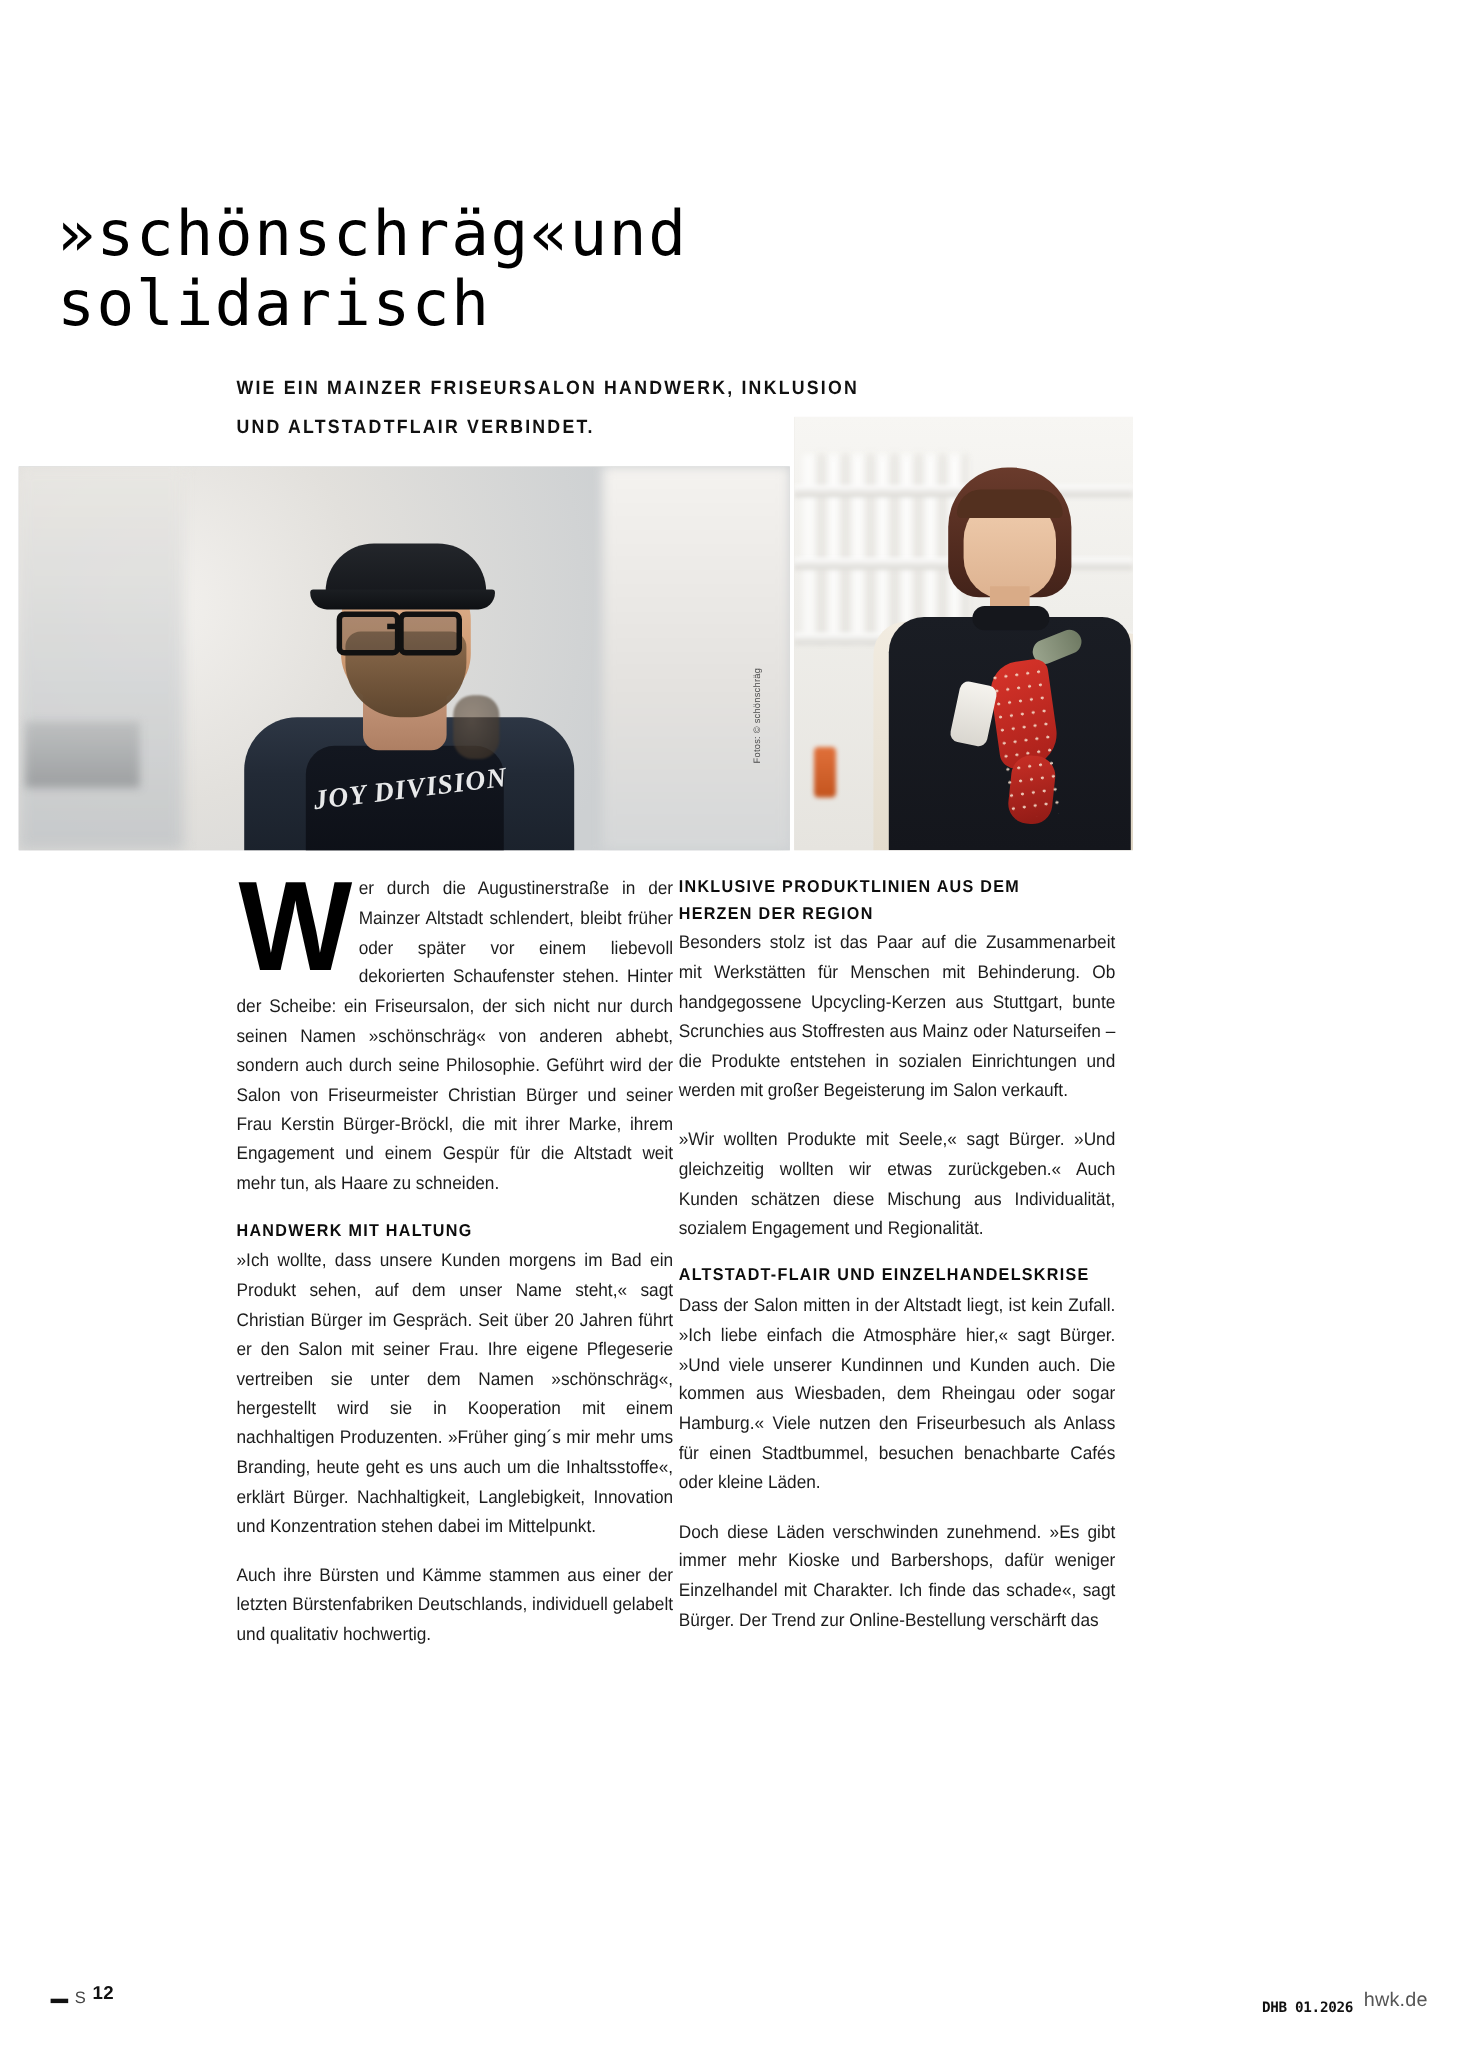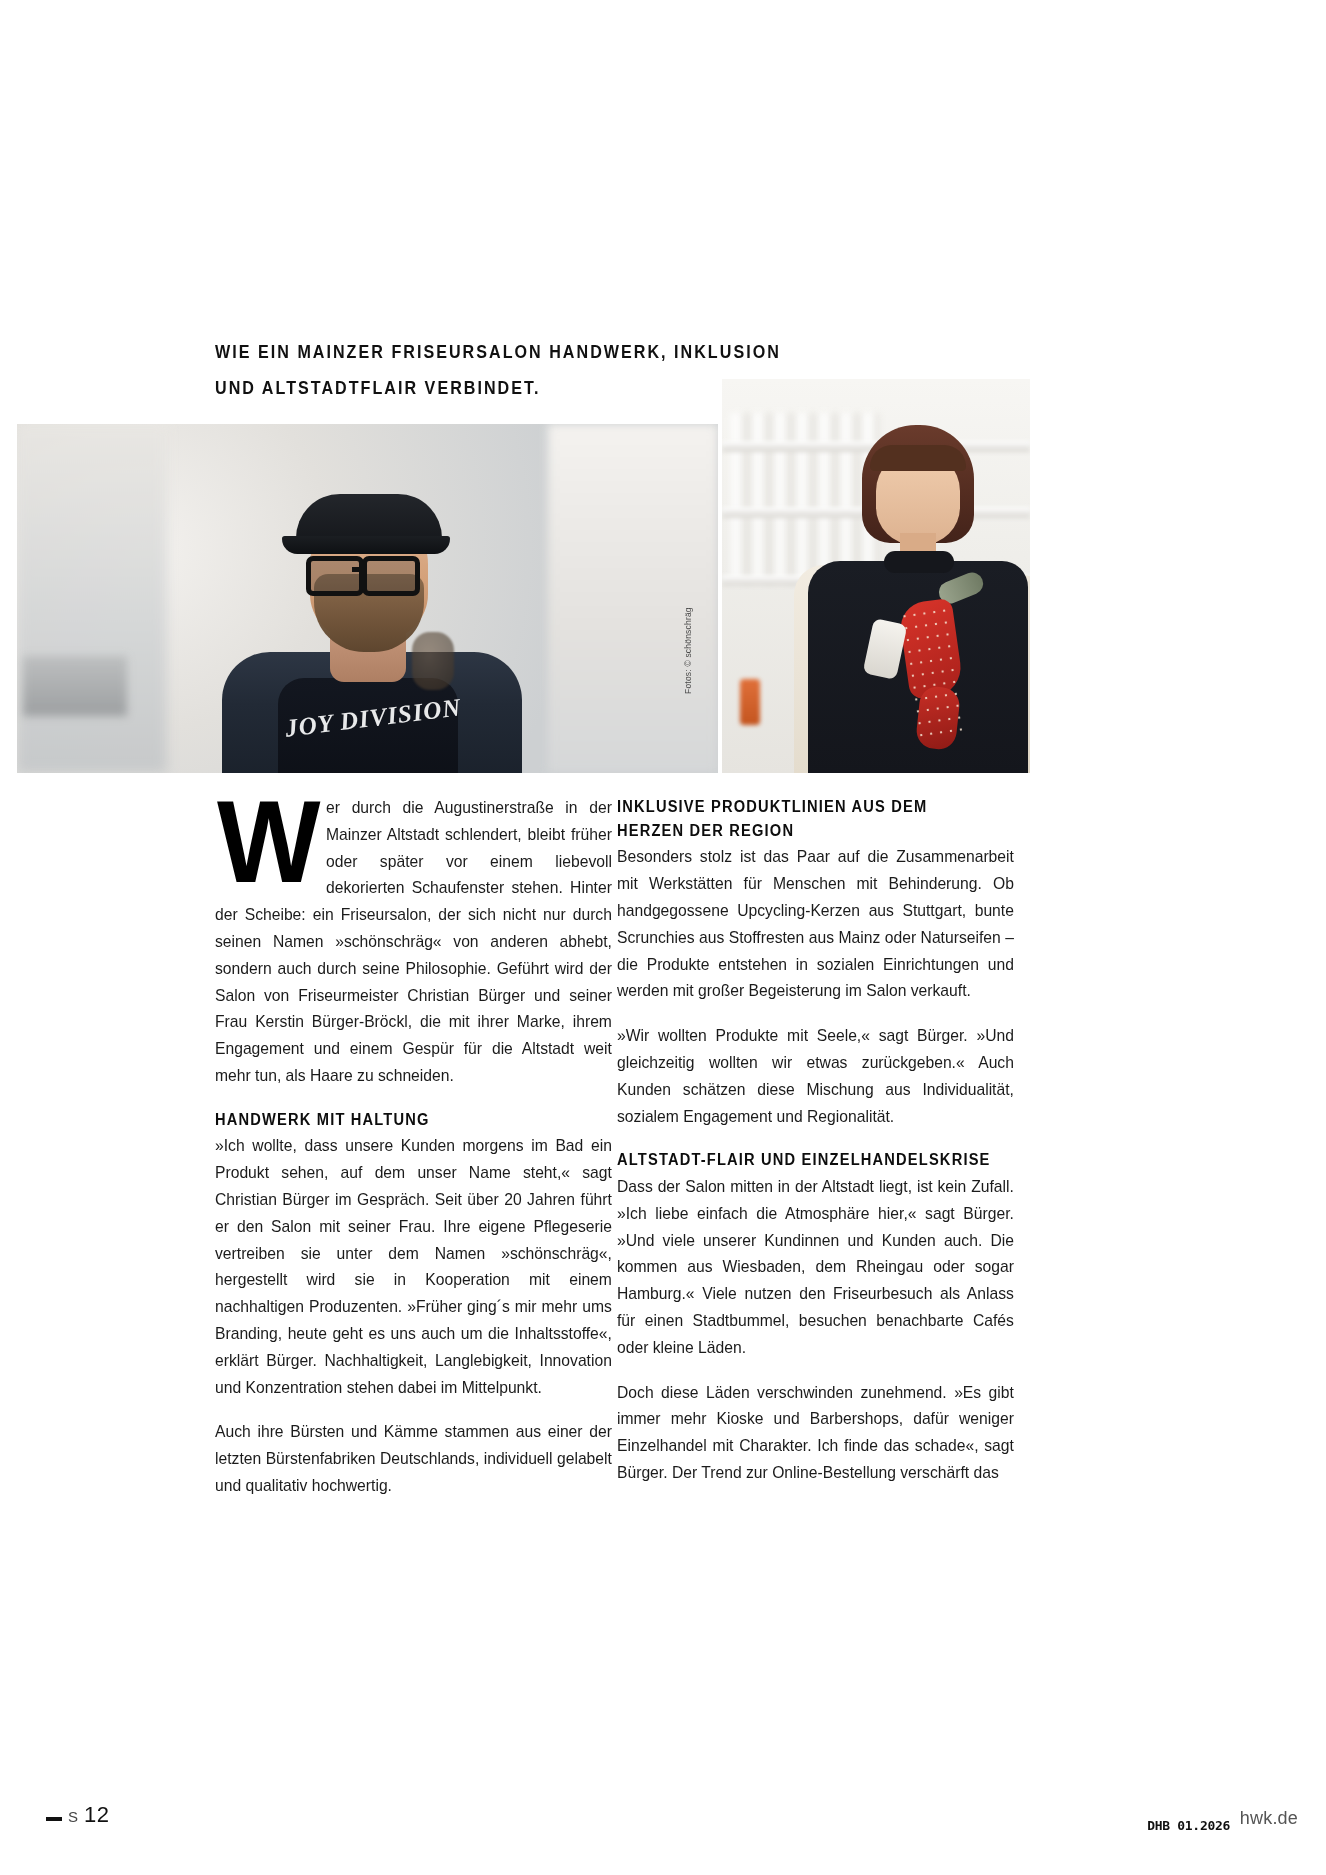--- a/index.html
+++ b/index.html
@@ -212,32 +212,34 @@
     margin:2px 6px 0 2px;
     color:#000;
     transform:scaleX(1.0);
   }
 
   
   .footer{position:absolute;left:0;top:1798px;width:1326px;height:46px;}
   .foot-rule{position:absolute;left:46px;top:19px;width:16px;height:4px;background:#111;}
   .foot-s{position:absolute;left:68px;top:10px;font-size:15px;color:#444;
     font-family:"Liberation Sans",sans-serif;letter-spacing:.5px;}
-  .foot-num{position:absolute;left:84px;top:4px;font-size:22px;font-weight:normal;color:#111;
+  .foot-num{position:absolute;left:84px;top:4px;font-size:17px;font-weight:bold;color:#111;
     font-family:"Liberation Sans",sans-serif;letter-spacing:.5px;}
   .foot-issue{position:absolute;right:96px;top:20px;font-size:13px;font-weight:bold;
     color:#111;font-family:"DejaVu Sans Mono",monospace;letter-spacing:-0.3px;}
   .foot-url{position:absolute;right:28px;top:10px;font-size:18px;color:#555;
     font-family:"Liberation Sans",sans-serif;letter-spacing:.2px;}
 </style>
 </head>
 <body>
 
 <div class="page">
 
+  <div class="headline">»schönschräg«und
+solidarisch</div>
 
   <div class="subtitle">WIE EIN MAINZER FRISEURSALON HANDWERK, INKLUSION
 UND ALTSTADTFLAIR VERBINDET.</div>
 
   <div class="photo-main">
     <div class="mp-bg"></div>
     <div class="mp-blurshelf"></div>
     <div class="mp-blurbox"></div>
     <div class="mp-rightwall"></div>
     <div class="mp-person">

